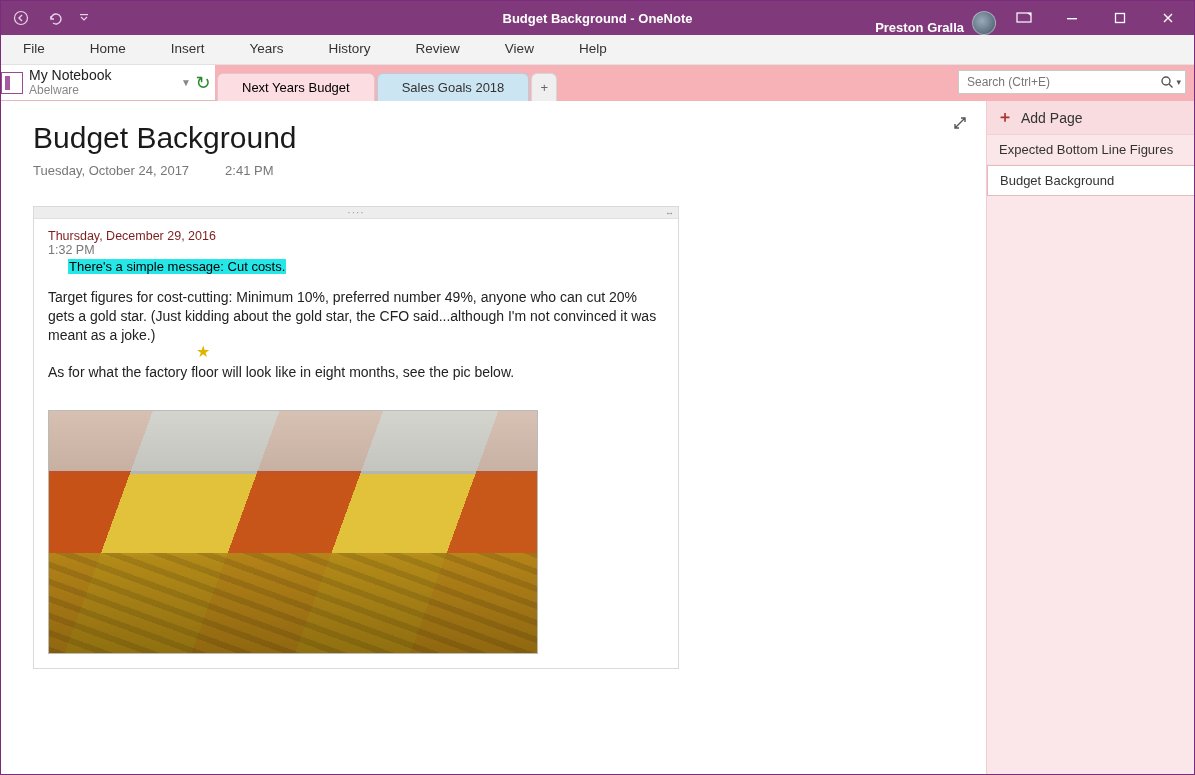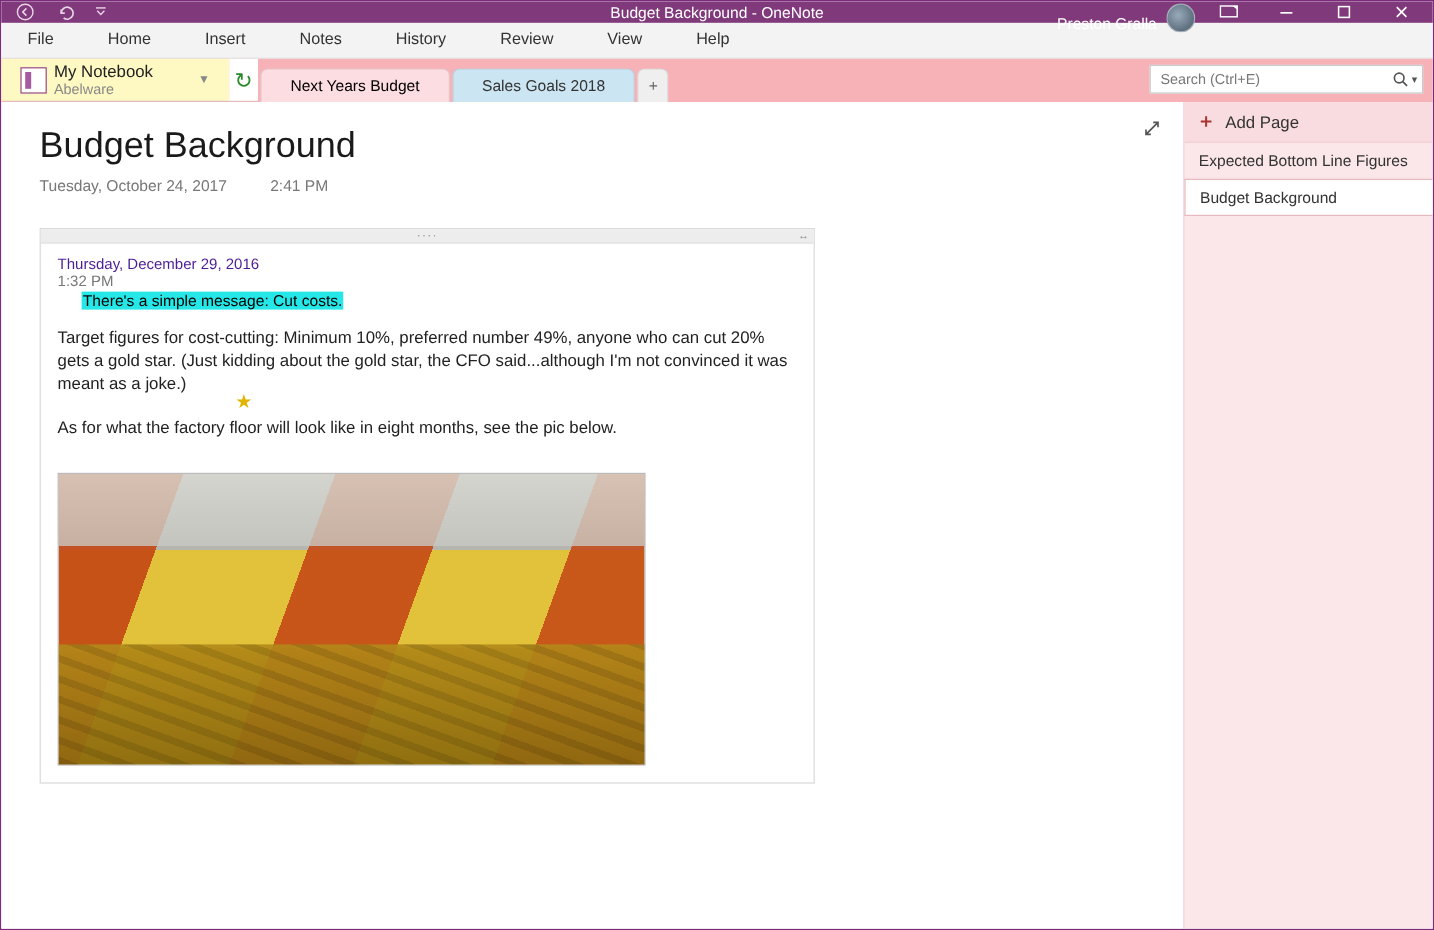--- a/index.html
+++ b/index.html
@@ -9,26 +9,27 @@
     background: #fff;
     width: 1195px;
     height: 775px;
     overflow: hidden;
     display: flex;
     flex-direction: column;
     border: 1px solid #7c2a7c;
   }
   
   .titlebar {
-    height: 18px;
+    height: 34px;
     background: #80397b;
     color: #fff;
     display: flex;
     align-items: center;
     position: relative;
+    font-weight: bold;
   }
   .titlebar .tb-left {
     display: flex;
     align-items: center;
     gap: 10px;
     padding-left: 8px;
   }
   .titlebar .tb-btn {
     width: 24px; height: 24px;
     display: flex; align-items:center; justify-content:center;
@@ -75,24 +76,24 @@
   
   .nbrow {
     height: 36px;
     background: #f7b2b8;
     display: flex;
     align-items: stretch;
     position: relative;
   }
   .nbrow .nbinfo {
     width: 190px;
-    background: #fef9c3;
+    background: #ffffff;
     display: flex;
     align-items: center;
-    padding: 0 16px;
+    padding: 0 0;
     gap: 6px;
     border-bottom: 1px solid #e7b7bb;
   }
   .nbrow .nbinfo .nbicon {
     width: 22px; height: 22px;
     background: linear-gradient(#fff,#fff);
     border:1px solid #9a4a90;
     position:relative;
   }
   .nbrow .nbinfo .nbicon::after{
@@ -174,21 +175,21 @@
     background: #ededed;
     border-bottom:1px solid #e0e0e0;
     position:relative;
     text-align:center;
     color:#999; font-size:10px;
   }
   .note-header .grip{letter-spacing:1px;}
   .note-header .handle{ position:absolute; right:4px; top:0; font-size:9px; color:#888;}
   .note-body { padding: 6px 14px 14px 14px;}
   .note-title { font-size: 25px; font-weight:400; font-family:"Segoe UI Light","Segoe UI",sans-serif; color:#1a1a1a;}
-  .note-meta { color:#4c1d95; font-size:12.5px; margin-top:4px;}
+  .note-meta { color:#7f1d1d; font-size:12.5px; margin-top:4px;}
   .note-meta2 { color:#777; font-size:12.5px;}
   .hl { background:#26e7e7; padding:0 1px;}
   .para { font-size: 14px; color:#222; margin-top: 14px; line-height:1.35;}
   .para2 { margin-top:18px; position:relative;}
   .star { position:absolute; color:#e0b400; top:-22px; left:148px; font-size:16px;}
   .note-image {
     margin-top: 28px;
     width: 490px;
     height: 244px;
     background:
@@ -290,21 +291,21 @@
           <path d="M2 2l8 8M10 2l-8 8" stroke="#fff" stroke-width="1.4"></path>
         </svg>
     </div>
   </div>
 </div>
 
 <div class="menubar">
   <div class="menuitem">File</div>
   <div class="menuitem">Home</div>
   <div class="menuitem">Insert</div>
-  <div class="menuitem">Notes</div>
+  <div class="menuitem">Years</div>
   <div class="menuitem">History</div>
   <div class="menuitem">Review</div>
   <div class="menuitem">View</div>
   <div class="menuitem">Help</div>
 </div>
 
 <div class="nbrow">
   <div class="nbinfo">
     <div class="nbicon"></div>
     <div>

